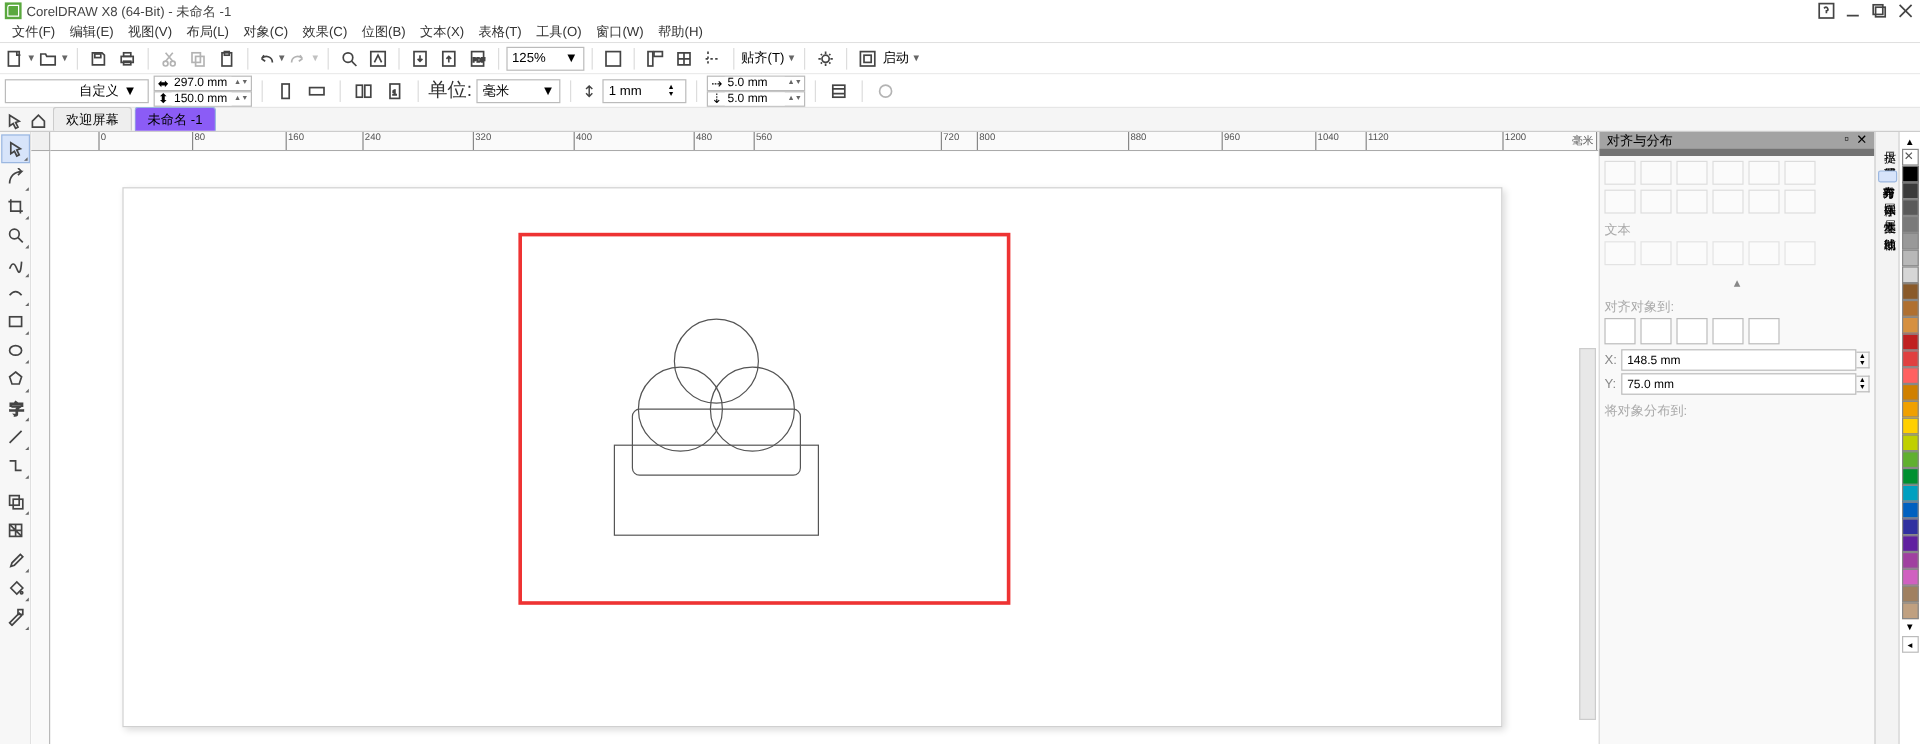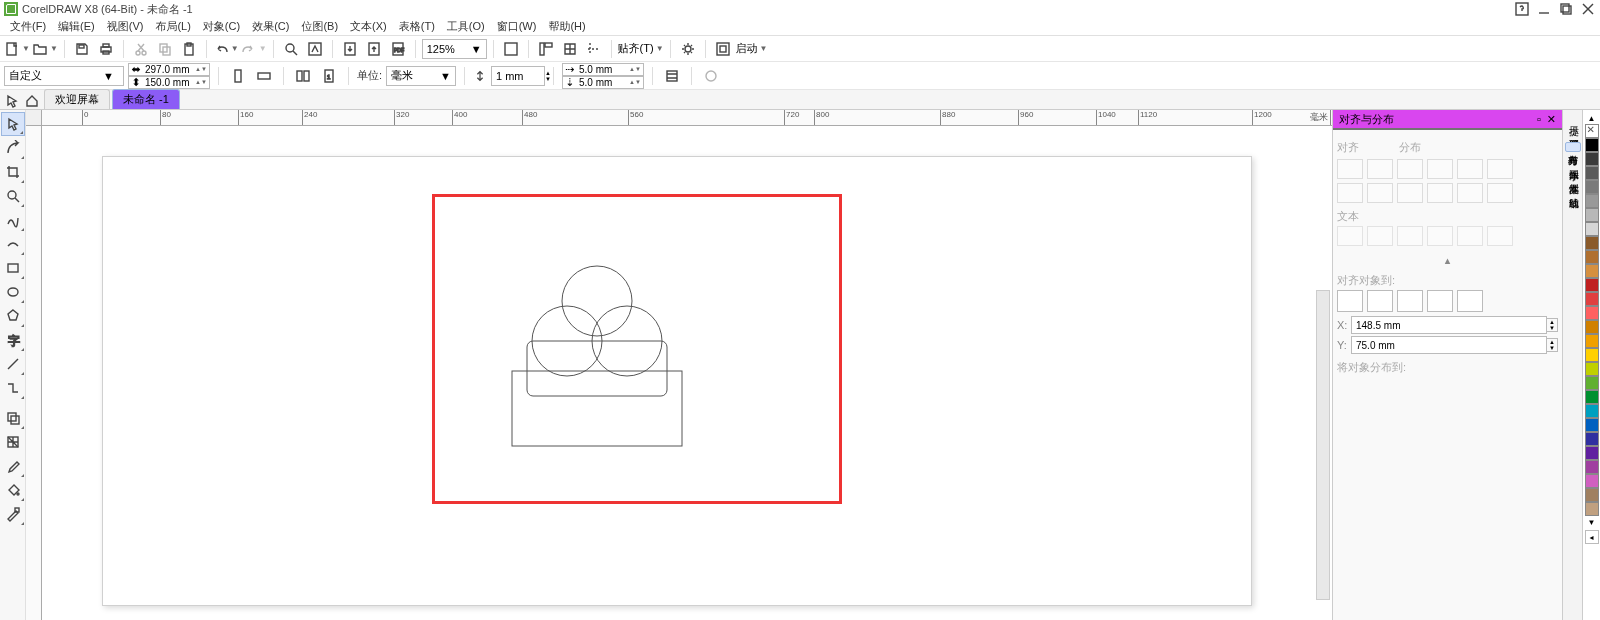--- a/index.html
+++ b/index.html
@@ -27,21 +27,21 @@
 .zoom-combo input { border: none; width: 40px; font-size: 11px; outline: none; }
 
 
 .propbar { height: 28px; display: flex; align-items: center; padding: 0 4px; background: #fff; border-bottom: 1px solid #e6e6e6; gap: 4px; }
 .combo { border: 1px solid #bbb; height: 20px; display: flex; align-items: center; padding: 0 4px; gap: 4px; background: #fff; }
 .combo input { border: none; font-size: 11px; outline: none; }
 .dual-input { display: flex; flex-direction: column; gap: 0; }
 .dual-input .row { display: flex; align-items: center; border: 1px solid #bbb; height: 13px; }
 .dual-input .row input { border: none; width: 50px; font-size: 10px; padding: 0 2px; outline: none; }
 .dual-input .row .spin { display: flex; flex-direction: column; font-size: 6px; line-height: 5px; color: #666; padding: 0 2px; }
-.plabel { font-size: 11px; color: #333; }
+.plabel { font-size: 16px; color: #333; }
 .lbl-icon { width: 14px; height: 14px; display: inline-flex; align-items: center; justify-content: center; }
 
 
 .tabbar { height: 20px; display: flex; align-items: flex-end; padding: 0 4px; background: #f5f5f5; border-bottom: 1px solid #ccc; }
 .tabbar .pointer-ic { width: 16px; height: 16px; margin-right: 4px; }
 .tabbar .home-ic { width: 16px; height: 16px; margin-right: 4px; }
 .tab { padding: 2px 10px; border: 1px solid #ccc; border-bottom: none; background: #eee; margin-right: 2px; cursor: pointer; font-size: 11px; border-radius: 3px 3px 0 0; }
 .tab.active { background: #8b5cf6; border-color: #9bb7e0; }
 
 
@@ -59,21 +59,21 @@
 .ruler-corner { position: absolute; top: 0; left: 0; width: 16px; height: 16px; background: #f0f0f0; border-right: 1px solid #aaa; border-bottom: 1px solid #aaa; }
 
 .canvas { position: absolute; top: 16px; left: 16px; right: 0; bottom: 0; background: #fff; }
 .page-shadow { position: absolute; left: 60px; top: 30px; width: 1150px; height: 450px; box-shadow: 2px 2px 6px rgba(0,0,0,0.15); background: #fff; border: 1px solid #d0d0d0; }
 .red-sel { position: absolute; left: 390px; top: 68px; width: 410px; height: 310px; border: 3px solid #e33; }
 .art { position: absolute; left: 455px; top: 135px; }
 .art circle, .art rect, .art path { fill: none; stroke: #555; stroke-width: 1; }
 
 
 .dockers { width: 230px; border-left: 1px solid #ccc; background: #f9f9f9; display: flex; flex-direction: column; }
-.dockers .dtitle { height: 20px; border-bottom: 2px solid #737373; display: flex; align-items: center; padding: 0 6px; font-size: 11px; background: #d946ef; }
+.dockers .dtitle { height: 20px; border-bottom: 6px solid #737373; display: flex; padding: 0 6px; font-size: 11px; background: #a3a3a3; }
 .dockers .body { flex: 1; padding: 4px; }
 .align-grid { display: grid; grid-template-columns: repeat(6, 26px); gap: 4px; margin-bottom: 6px; opacity: 0.45; }
 .align-grid .cell { width: 26px; height: 20px; border: 1px solid #bbb; display: flex; align-items: center; justify-content: center; background: #fff; }
 .section-lbl { font-size: 11px; color: #aaa; margin: 6px 0 2px; }
 .targets { display: flex; gap: 4px; margin-bottom: 4px; }
 .targets .tg { width: 26px; height: 22px; border: 1px solid #bbb; background: #fff; }
 .coords .crow { display: flex; align-items: center; margin-bottom: 2px; }
 .coords .crow .k { width: 14px; color: #888; }
 .coords .crow input { flex: 1; height: 18px; border: 1px solid #bbb; padding: 0 4px; font-size: 10px; }
 .coords .crow .spin { display: flex; flex-direction: column; font-size: 6px; line-height: 6px; padding: 0 2px; border: 1px solid #bbb; border-left: none; }
@@ -284,21 +284,21 @@
       </svg>
     </div>
   <div class="tdrop">
       <span>启动</span>
       <span class="arr">▼</span>
     </div>
 </div>
 
 <div class="propbar">
   <div class="combo" style="width:120px">
-    <input style="width: 90px;" value="自定义">
+    <input style="width: 90px; text-align: right;" value="自定义">
     <span class="arr">▼</span>
   </div>
   <div class="dual-input">
     <div class="row">
         <span class="lbl-icon">⬌</span>
         <input value="297.0 mm" style="">
         <span class="spin">▲▼</span>
       </div>
     <div class="row">
         <span class="lbl-icon">⬍</span>
@@ -335,21 +335,21 @@
   <div class="combo" style="width:70px">
     <input style="width: 45px;" value="毫米">
     <span class="arr">▼</span>
   </div>
   <div class="sep"></div>
   <span class="lbl-icon">
       <svg class="ic" viewBox="0 0 16 16">
         <path d="M8 3v10M5 6l3-3 3 3M5 10l3 3 3-3"></path>
       </svg>
     </span>
-  <div class="combo" style="width:54px">
+  <div class="combo" style="width:70px">
     <input style="width: 45px;" value="1 mm">
     <span class="spin" style="font-size:6px;line-height:6px">▲<br>▼</span>
   </div>
   <div class="sep"></div>
   <div class="dual-input">
     <div class="row">
         <span class="lbl-icon">⇢</span>
         <input value="5.0 mm" style="">
         <span class="spin">▲▼</span>
       </div>
@@ -499,22 +499,22 @@
 
   <div class="canvas-wrap">
     <div class="ruler-corner"></div>
     <div class="ruler-h">
       <span class="lbl-right">毫米</span>
     <div class="tick" style="left: 40px;">0</div>
         <div class="tick" style="left: 118px;">80</div>
         <div class="tick" style="left: 196px;">160</div>
         <div class="tick" style="left: 260px;">240</div>
         <div class="tick" style="left: 352px;">320</div>
-        <div class="tick" style="left: 410px;">400</div>
-        <div class="tick" style="left: 480px;">480</div>
+        <div class="tick" style="left: 436px;">400</div>
+        <div class="tick" style="left: 536px;">480</div>
         <div class="tick" style="left: 586px;">560</div>
         <div class="tick" style="left: 696px; margin-top: 48px;">640</div>
         <div class="tick" style="left: 742px;">720</div>
         <div class="tick" style="left: 772px;">800</div>
         <div class="tick" style="left: 898px;">880</div>
         <div class="tick" style="left: 976px;">960</div>
         <div class="tick" style="left: 1054px;">1040</div>
         <div class="tick" style="left: 1096px;">1120</div>
         <div class="tick" style="left: 1210px;">1200</div>
         <div class="tick" style="left: 1288px;">1280</div>
@@ -535,24 +535,20 @@
   </div>
 
   <div class="dockers">
     <div class="dtitle">
       <span>对齐与分布</span>
       <div style="flex:1"></div>
       <span style="cursor:pointer;margin-right:6px">▫</span>
       <span style="cursor:pointer">✕</span>
     </div>
     <div class="body">
-      <div style="display:flex;gap:40px;margin-bottom:2px">
-        <span class="section-lbl">对齐</span>
-        <span class="section-lbl">分布</span>
-      </div>
       <div class="align-grid">
         <div class="cell"></div>
         <div class="cell"></div>
         <div class="cell"></div>
         <div class="cell"></div>
         <div class="cell"></div>
         <div class="cell"></div>
         <div class="cell"></div>
         <div class="cell"></div>
         <div class="cell"></div>

